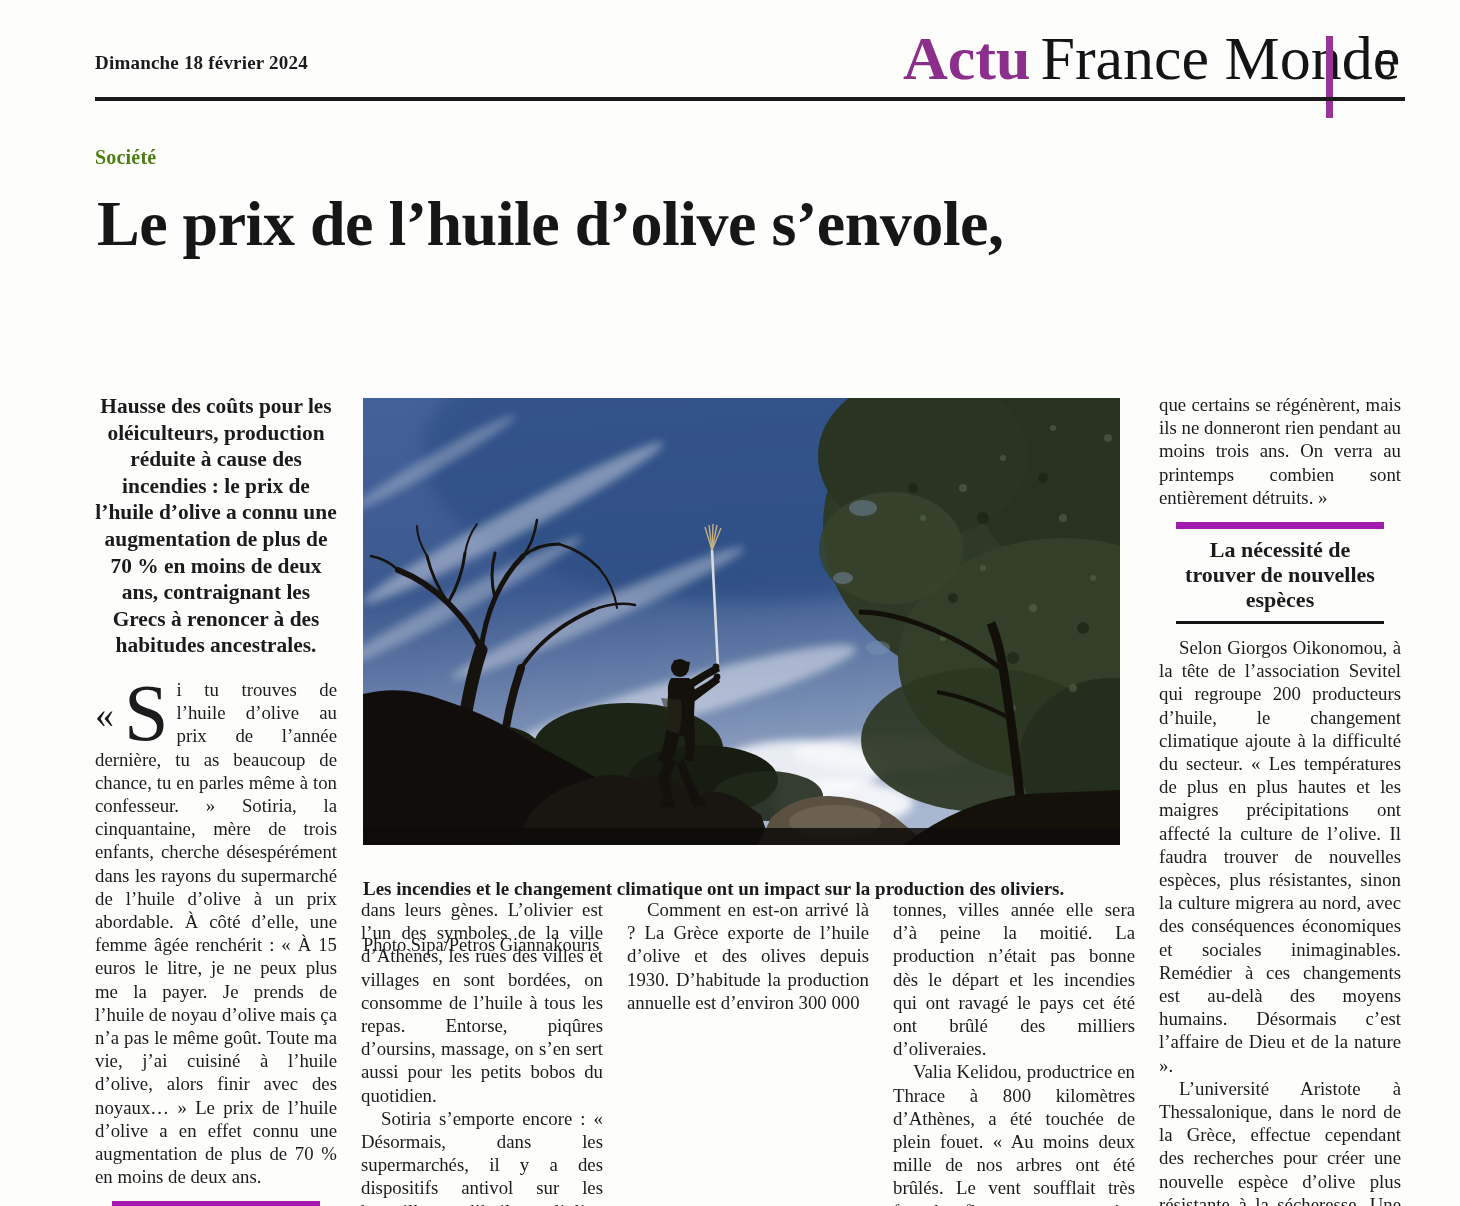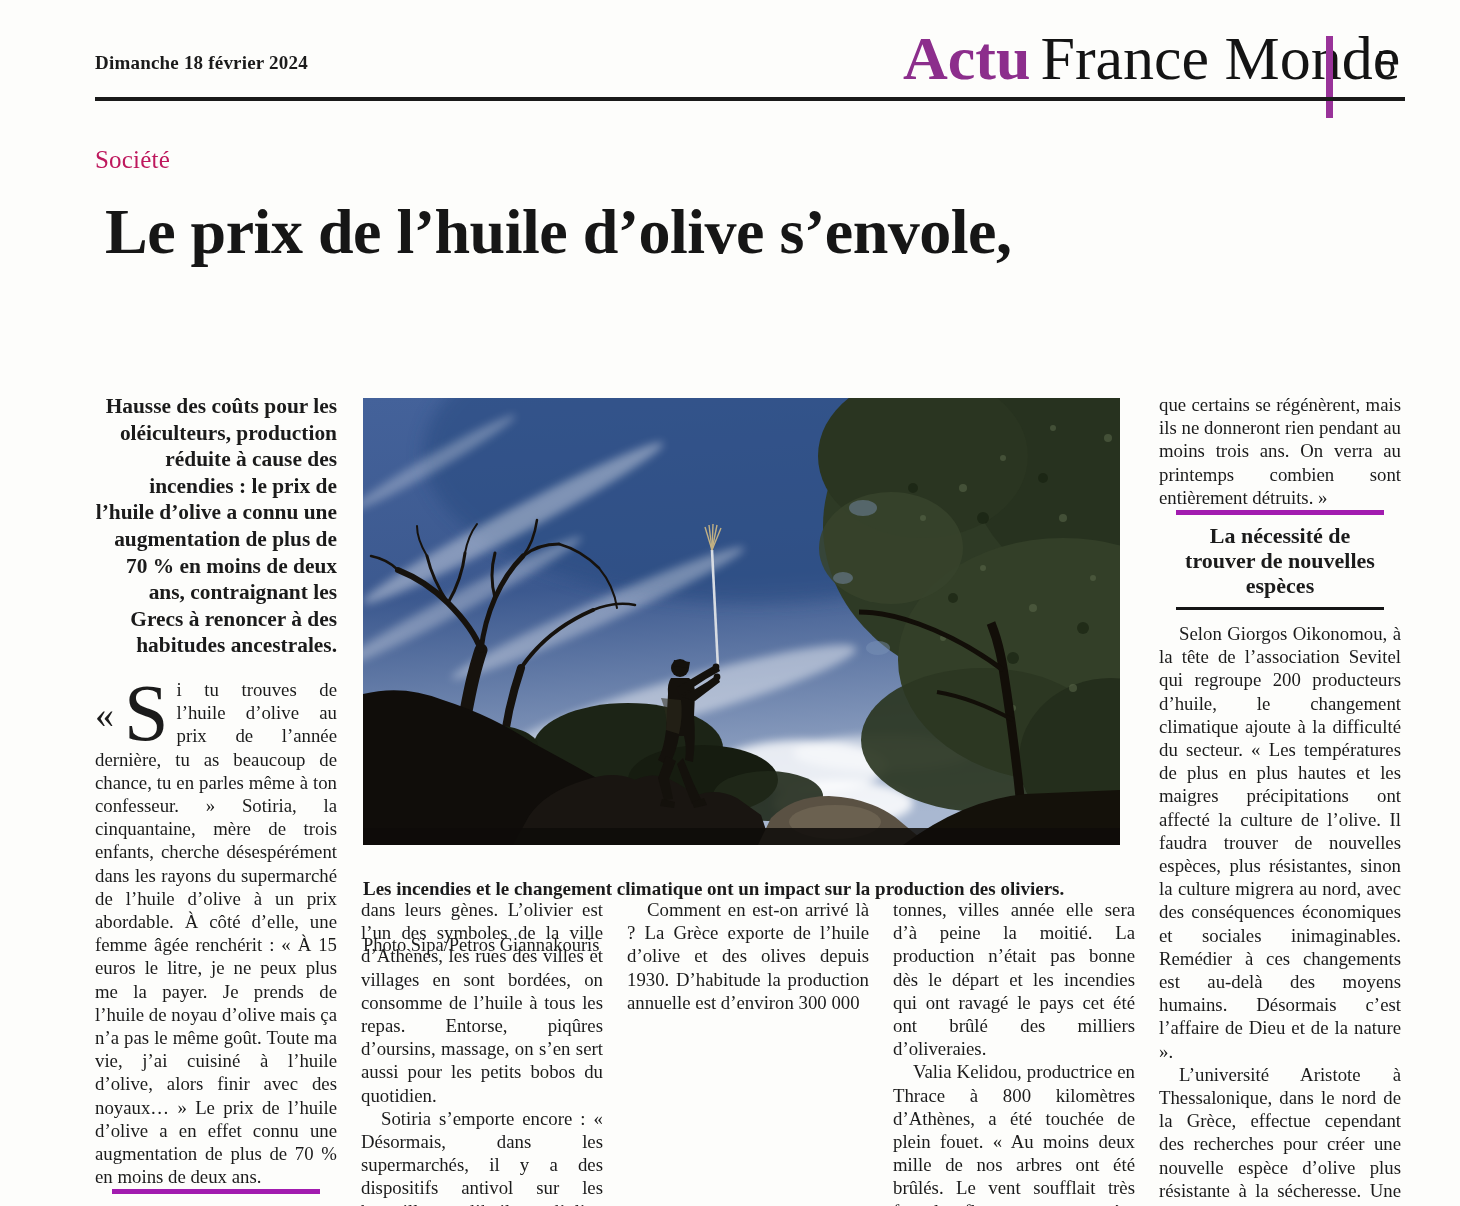--- a/index.html
+++ b/index.html
@@ -11,60 +11,60 @@
   .abs{position:absolute;}
   
   .date{left:95px;top:52px;font-size:19px;font-weight:bold;letter-spacing:.2px;}
   .masthead{top:32px;left:903px;font-size:62px;line-height:52px;white-space:nowrap;text-align:right;}
   .masthead .brand{font-weight:bold;color:#8c2e8c;}
   .masthead .section{color:#141414;margin-left:10px;}
   .page-bar{left:1326px;top:36px;width:7px;height:82px;background:#993399;}
   .page-num{left:1376px;top:40px;font-size:40px;color:#141414;}
   .head-rule{left:95px;top:97px;width:1310px;height:4px;background:#1a1a1a;}
   
-  .kicker{left:95px;top:146px;font-size:25px;font-weight:normal;color:#be185d;letter-spacing:.2px;}
+  .kicker{left:95px;top:146px;font-size:20px;font-weight:bold;color:#4d7c0f;letter-spacing:.2px;}
   .headline{left:93px;top:180px;width:1270px;font-size:64px;line-height:80px;
     font-weight:bold;letter-spacing:-.5px;color:#161616;}
   
   .col{width:242px;font-size:18.8px;line-height:23.2px;text-align:justify;
        text-justify:inter-word;hyphens:auto;}
   .col p{margin:0;}
   .col .ind{text-indent:20px;}
   #col1{left:95px;top:393px;height:813px;overflow:hidden;}
   #col2{left:361px;top:898px;height:308px;overflow:hidden;}
   #col3{left:627px;top:898px;height:308px;overflow:hidden;}
   #col4{left:893px;top:898px;height:308px;overflow:hidden;}
   #col5{left:1159px;top:393px;height:813px;overflow:hidden;}
   .lede{font-weight:bold;font-size:21.4px;line-height:26.6px;margin-bottom:19px !important;
-        text-align:right;}
+        text-align:center;}
   .dc-quote{float:left;font-size:38px;line-height:30px;margin:21px 10px 0 0;}
   .dropcap{float:left;font-size:80px;line-height:58px;padding:6px 8px 2px 0;}
-  .subhead{width:86%;margin:1px auto 12px auto;padding:8px 0 9px 0;
-    border-top:5px solid #a21caf;border-bottom:3px solid #151515;
+  .subhead{width:86%;margin:13px auto 12px auto;padding:8px 0 9px 0;
+    border-top:7px solid #a21caf;border-bottom:3px solid #151515;
     text-align:center;font-weight:bold;font-size:22px;line-height:25px;}
   
   .photo{left:363px;top:398px;width:757px;height:447px;overflow:hidden;background:#35568d;}
   .photo svg{display:block;}
   .caption{left:363px;top:849px;width:757px;font-size:19px;line-height:23px;}
   .caption .cap-main{font-weight:bold;margin-top:28px;}
   .caption .cap-credit{font-weight:normal;font-size:18.5px;margin-top:34px;}
 </style>
 </head>
 <body>
 
 <div class="abs date">Dimanche 18 février 2024</div>
 <div class="abs masthead">
   <span class="brand">Actu</span><span class="section">France Monde</span>
 </div>
 <div class="abs page-bar"></div>
 <div class="abs page-num">5</div>
 <div class="abs head-rule"></div>
 
 <div class="abs kicker">Société</div>
-<h1 class="abs headline" style="margin:12px;">
+<h1 class="abs headline" style="margin:4px;">
   <span>Le prix de l’huile d’olive s’envole,</span><br>
 </h1>
 
 <div class="abs col" id="col1">
   <p class="lede">Hausse des coûts pour les oléiculteurs, production réduite à cause des incendies : le prix de l’huile d’olive a connu une augmentation de plus de 70 % en moins de deux ans, contraignant les Grecs à renoncer à des habitudes ancestrales.</p>
   <p>
     <span class="dc-quote">«</span><span class="dropcap">S</span><span>i tu trouves de l’huile d’olive au prix de l’année dernière, tu as beaucoup de chance, tu en parles même à ton confesseur. » Sotiria, la cinquantaine, mère de trois enfants, cherche désespérément dans les rayons du supermarché de l’huile d’olive à un prix abordable. À côté d’elle, une femme âgée renchérit : « À 15 euros le litre, je ne peux plus me la payer. Je prends de l’huile de noyau d’olive mais ça n’a pas le même goût. Toute ma vie, j’ai cuisiné à l’huile d’olive, alors finir avec des noyaux… » Le prix de l’huile d’olive a en effet connu une augmentation de plus de 70 % en moins de deux ans.</span>
   </p>
   <div class="subhead">
     <br>

